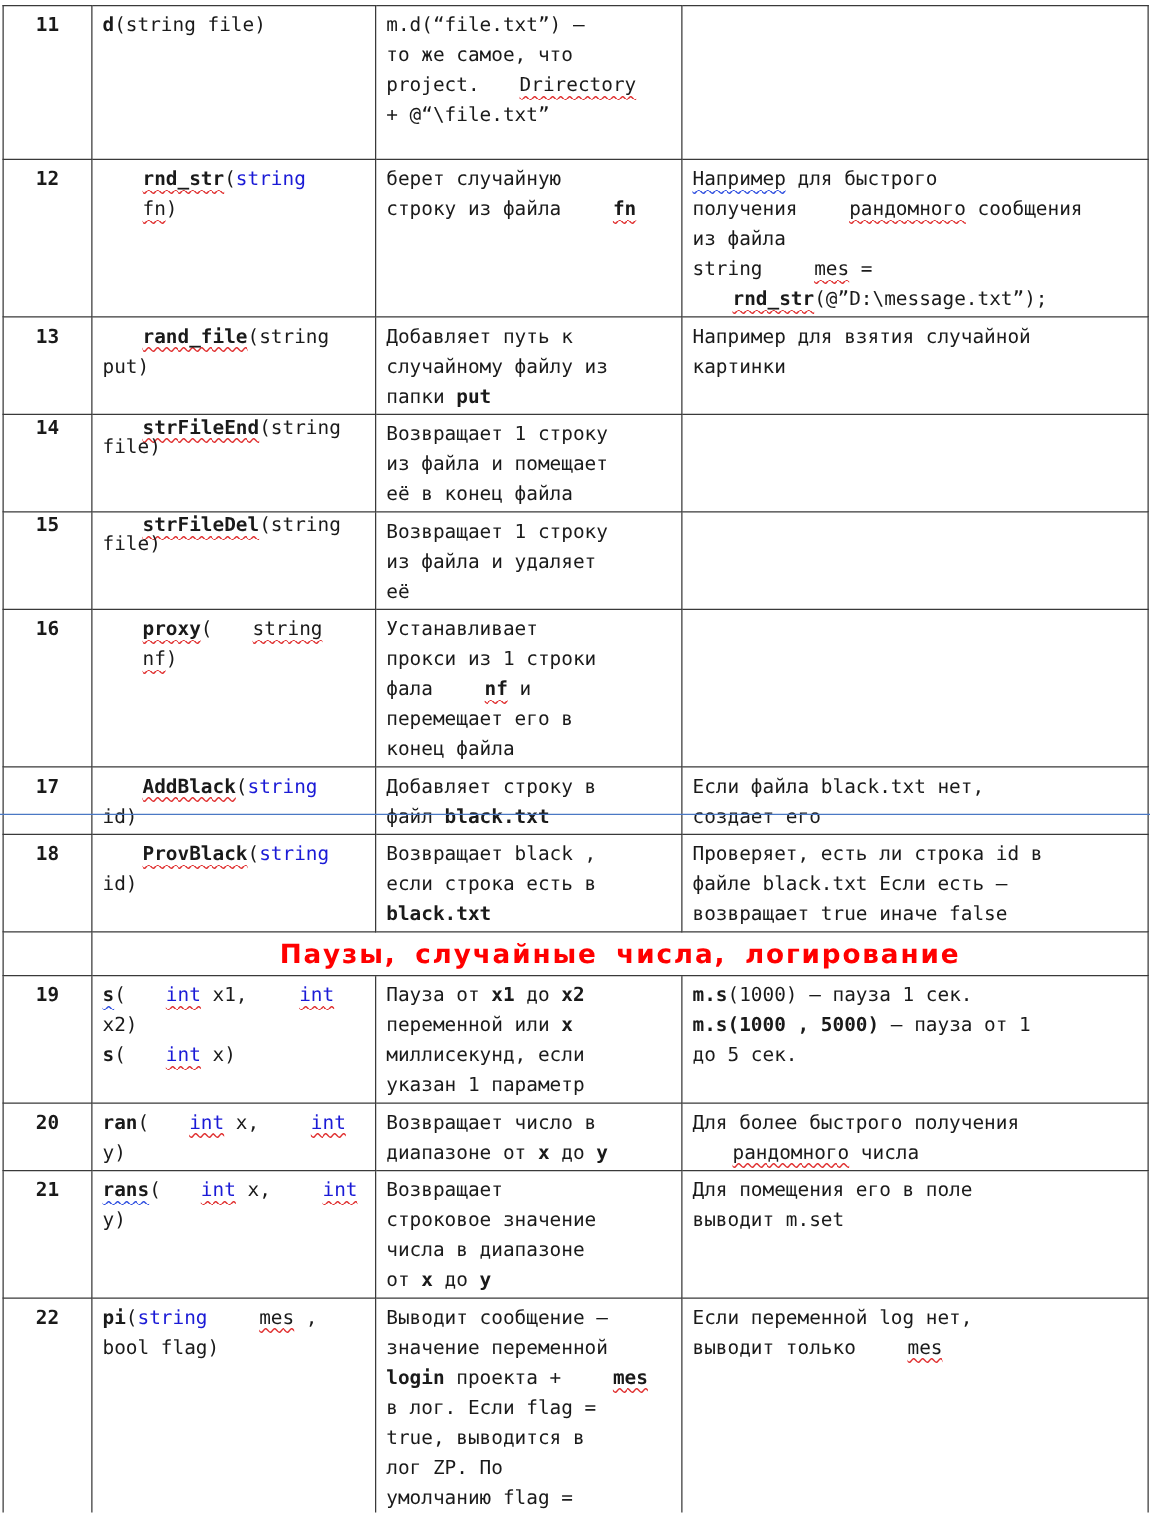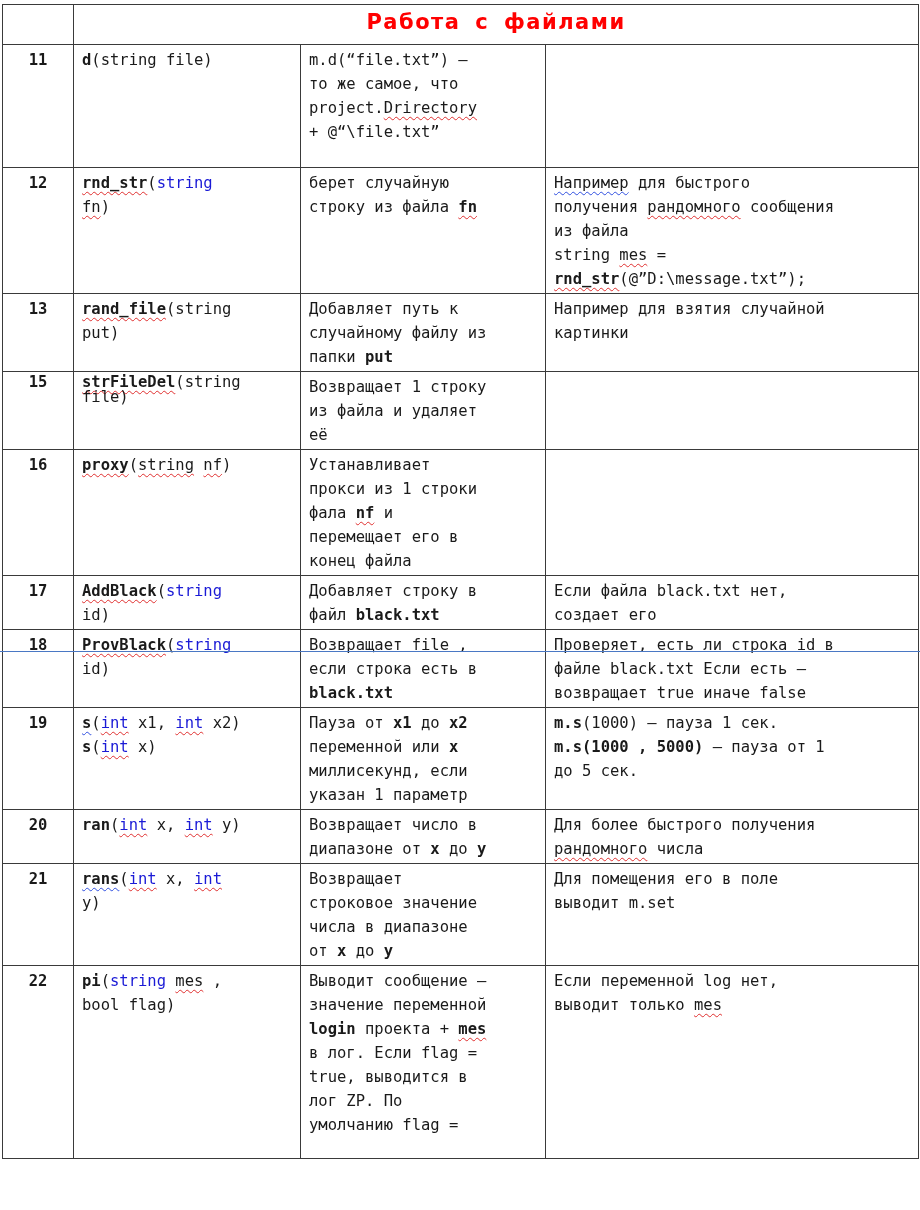--- a/index.html
+++ b/index.html
@@ -53,20 +53,21 @@
     word-spacing: 6px;
     padding-top: 3px;
     padding-bottom: 1px;
   }
   .b { font-weight: bold; }
   .kw { color: #1a1ad6; }
   .sq-red {
     text-decoration: underline wavy #e03030;
     text-decoration-thickness: 1px;
     text-underline-offset: 3px;
+    margin-left: 32px;
   }
   .sq-blue {
     text-decoration: underline wavy #3050e0;
     text-decoration-thickness: 1px;
     text-underline-offset: 3px;
   }
   .tight {
     line-height: 15px;
     display: block;
   }
@@ -85,24 +86,20 @@
 
 <table class="doc-table">
   <colgroup>
     <col class="c-num">
       <col class="c-func">
       <col class="c-desc">
       <col class="c-note">
   </colgroup>
   <tbody>
 
-    <tr class="section" style="height:40px;">
-      <td></td>
-      <td colspan="3" class="section-title">Работа с файлами</td>
-    </tr>
 
     <tr style="height:123px;">
       <td class="num">11</td>
       <td>
         <span class="b">d</span><span>(string file)</span>
       </td>
       <td>
         <span class="line">m.d(“file.txt”) –</span>
         <span class="line">то же самое, что</span>
         <span class="line">project.<span class="sq-red">Drirectory</span></span>
@@ -140,20 +137,33 @@
         <span class="line">Добавляет путь к</span>
         <span class="line">случайному файлу из</span>
         <span class="line"><span>папки </span><span class="b">put</span></span>
       </td>
       <td>
         <span class="line">Например для взятия случайной</span>
         <span class="line">картинки</span>
       </td>
     </tr>
 
+    <tr style="height:73px;">
+      <td class="num" style="line-height:15px;">14</td>
+      <td>
+        <span class="tight"><span class="b sq-red">strFileEnd</span><span>(string</span></span>
+        <span class="tight">file)</span>
+      </td>
+      <td>
+        <span class="line">Возвращает 1 строку</span>
+        <span class="line">из файла и помещает</span>
+        <span class="line">её в конец файла</span>
+      </td>
+      <td></td>
+    </tr>
 
     <tr style="height:74px;padding-left:28px;">
       <td class="num" style="line-height:15px;">15</td>
       <td>
         <span class="tight"><span class="b sq-red">strFileDel</span><span>(string</span></span>
         <span class="tight">file)</span>
       </td>
       <td>
         <span class="line">Возвращает 1 строку</span>
         <span class="line">из файла и удаляет</span>
@@ -193,31 +203,35 @@
       </td>
     </tr>
 
     <tr style="height:77px;padding-left:33px;">
       <td class="num">18</td>
       <td>
         <span class="line"><span class="b sq-red">ProvBlack</span><span>(</span><span class="kw">string</span></span>
         <span class="line">id)</span>
       </td>
       <td>
-        <span class="line">Возвращает file ,</span>
+        <span class="line">Возвращает black ,</span>
         <span class="line">если строка есть в</span>
         <span class="line b">black.txt</span>
       </td>
       <td>
         <span class="line">Проверяет, есть ли строка id в</span>
         <span class="line">файле black.txt Если есть –</span>
         <span class="line">возвращает true иначе false</span>
       </td>
     </tr>
 
+    <tr class="section" style="height:35px;">
+      <td></td>
+      <td colspan="3" class="section-title"><span>Паузы, случайные числа, логирование</span></td>
+    </tr>
 
     <tr style="height:98px;">
       <td class="num">19</td>
       <td>
         <span class="line"><span class="b sq-blue">s</span><span>(</span><span class="kw sq-red">int</span><span> x1, </span><span class="kw sq-red">int</span><span> x2)</span></span>
         <span class="line"><span class="b">s</span><span>(</span><span class="kw sq-red">int</span><span> x)</span></span>
       </td>
       <td>
         <span class="line"><span>Пауза от </span><span class="b">x1</span><span> до </span><span class="b">x2</span></span>
         <span class="line"><span>переменной или </span><span class="b">x</span></span>

